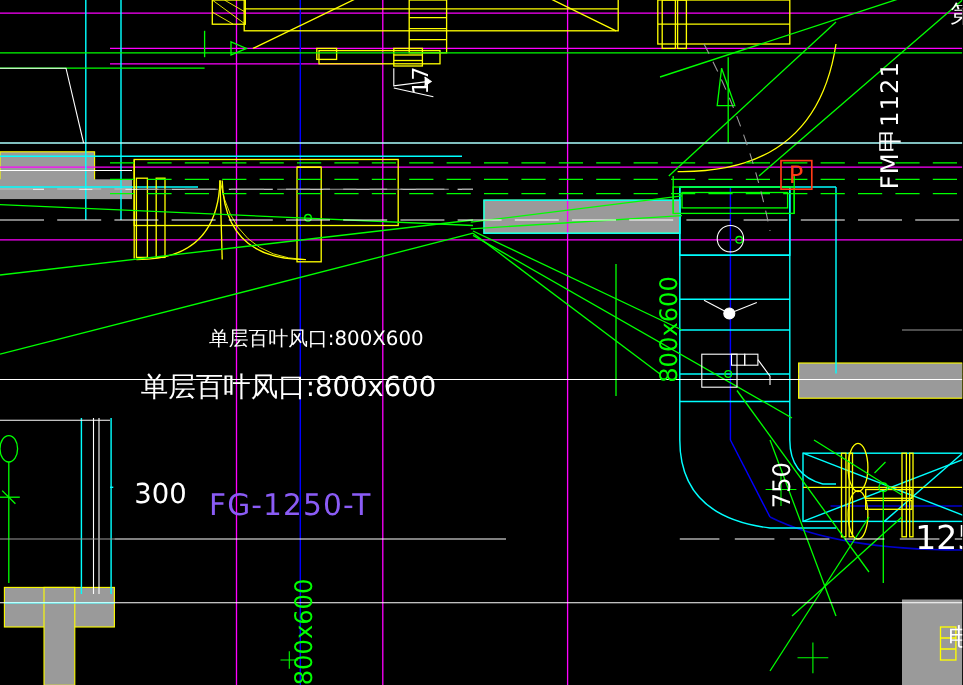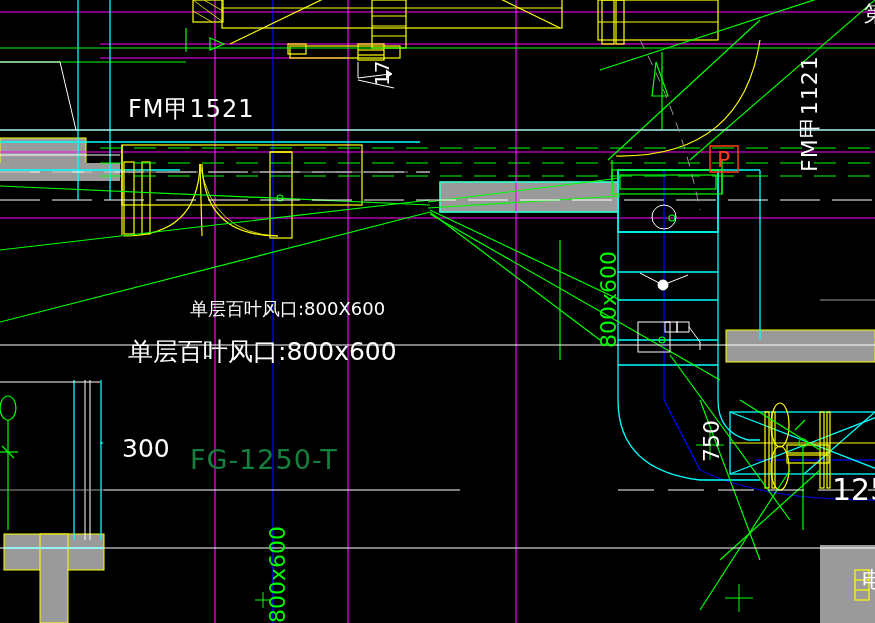--- a/index.html
+++ b/index.html
@@ -25,21 +25,21 @@
     display: block;
   }
   .cad-label {
     position: absolute;
     white-space: pre;
     font-family: "DejaVu Sans", sans-serif;
     pointer-events: none;
     line-height: 1.05;
   }
   .lw { color: #ffffff; }
-  .ly { color: #15803d; }
+  .ly { color: #8b5cf6; }
   .lg { color: #00ff00; }
   .rot90 {
     transform-origin: 0 0;
     transform: rotate(-90deg);
   }
 </style>
 </head>
 <body>
 
 <div id="canvas-root">
@@ -268,21 +268,20 @@
         <line x1="0" y1="172" x2="430" y2="172" stroke-dasharray="30 12"></line>
       </g>
     </g>
 
     <g>
       <rect x="710" y="146" width="28" height="26" fill="none" stroke="#ff3b16" stroke-width="1.5"></rect>
     </g>
 
   </svg>
 
-  <div class="cad-label lw" style="left:128px; top:97px; font-size:24px; letter-spacing:1px;">FM甲1521</div>
 
   <div class="cad-label lw rot90" style="left:798px; top:172px; font-size:22px; letter-spacing:1px;">FM甲1121</div>
 
   <div class="cad-label lw" style="left:190px; top:300px; font-size:18px;">单层百叶风口:800X600</div>
 
   <div class="cad-label lw" style="left:128px; top:339px; font-size:25px;">单层百叶风口:800x600</div>
 
 
   <div class="cad-label lw" style="left:122px; top:436px; font-size:25px;">300</div>
 

